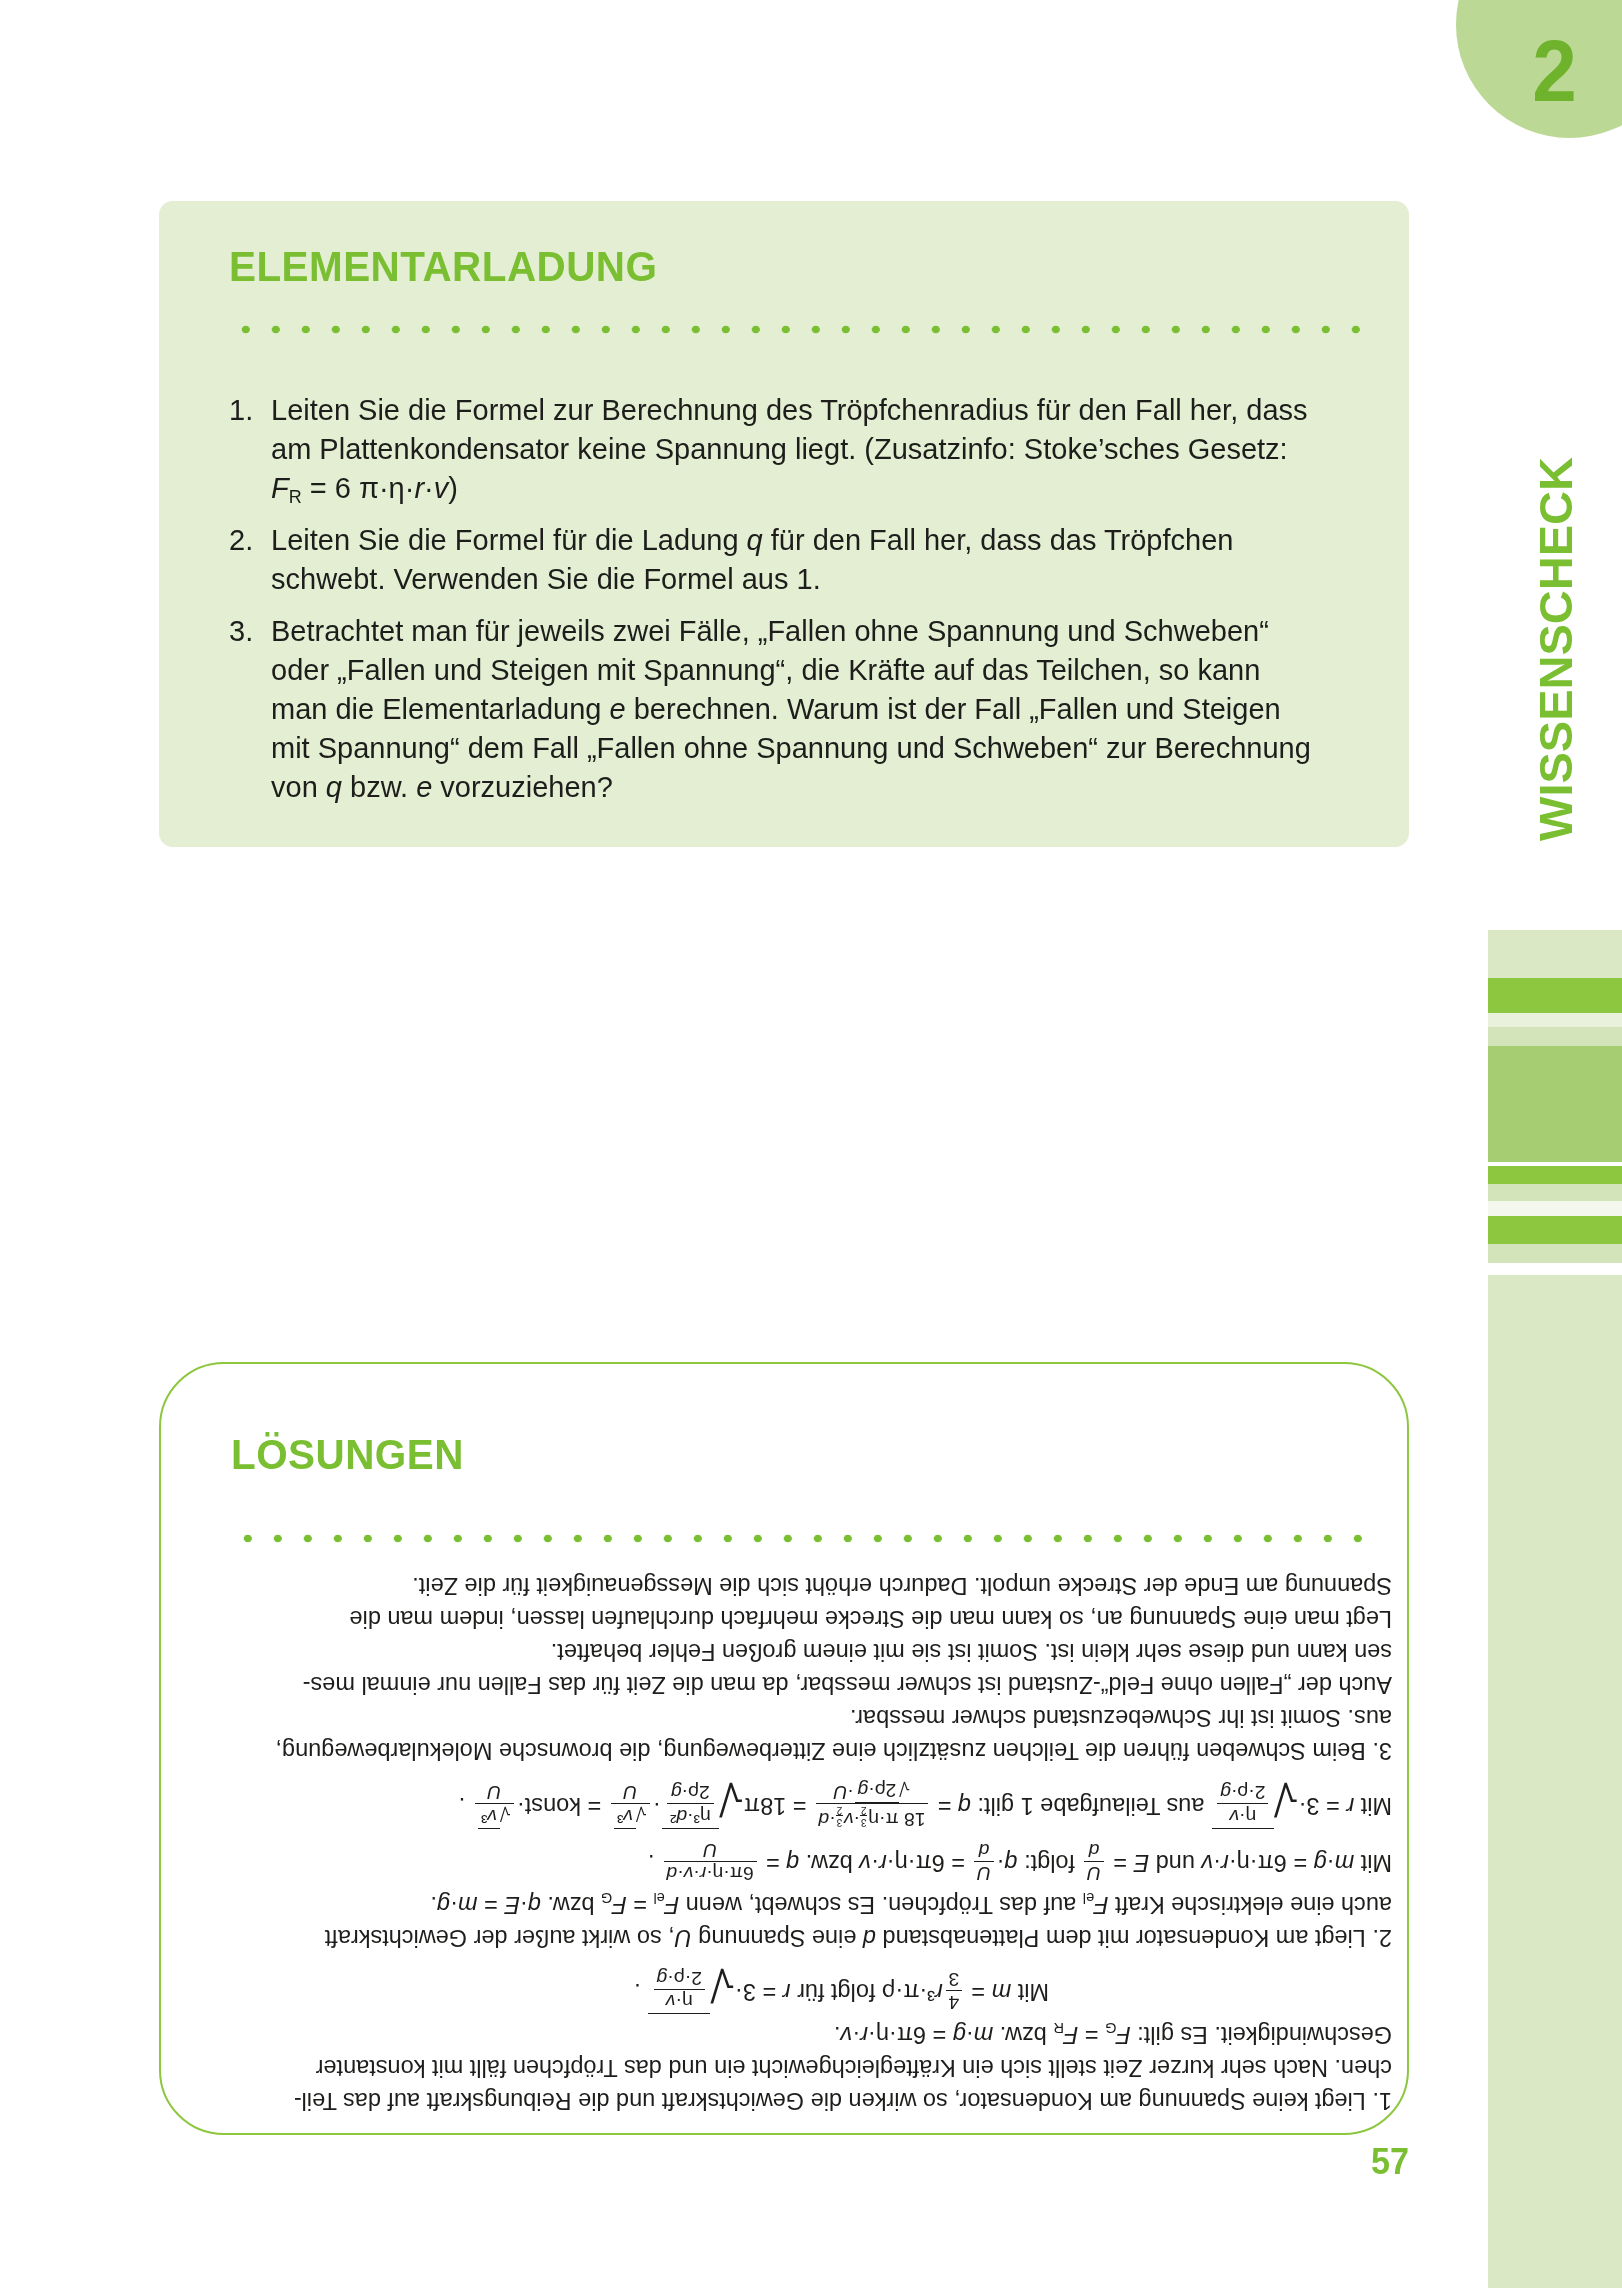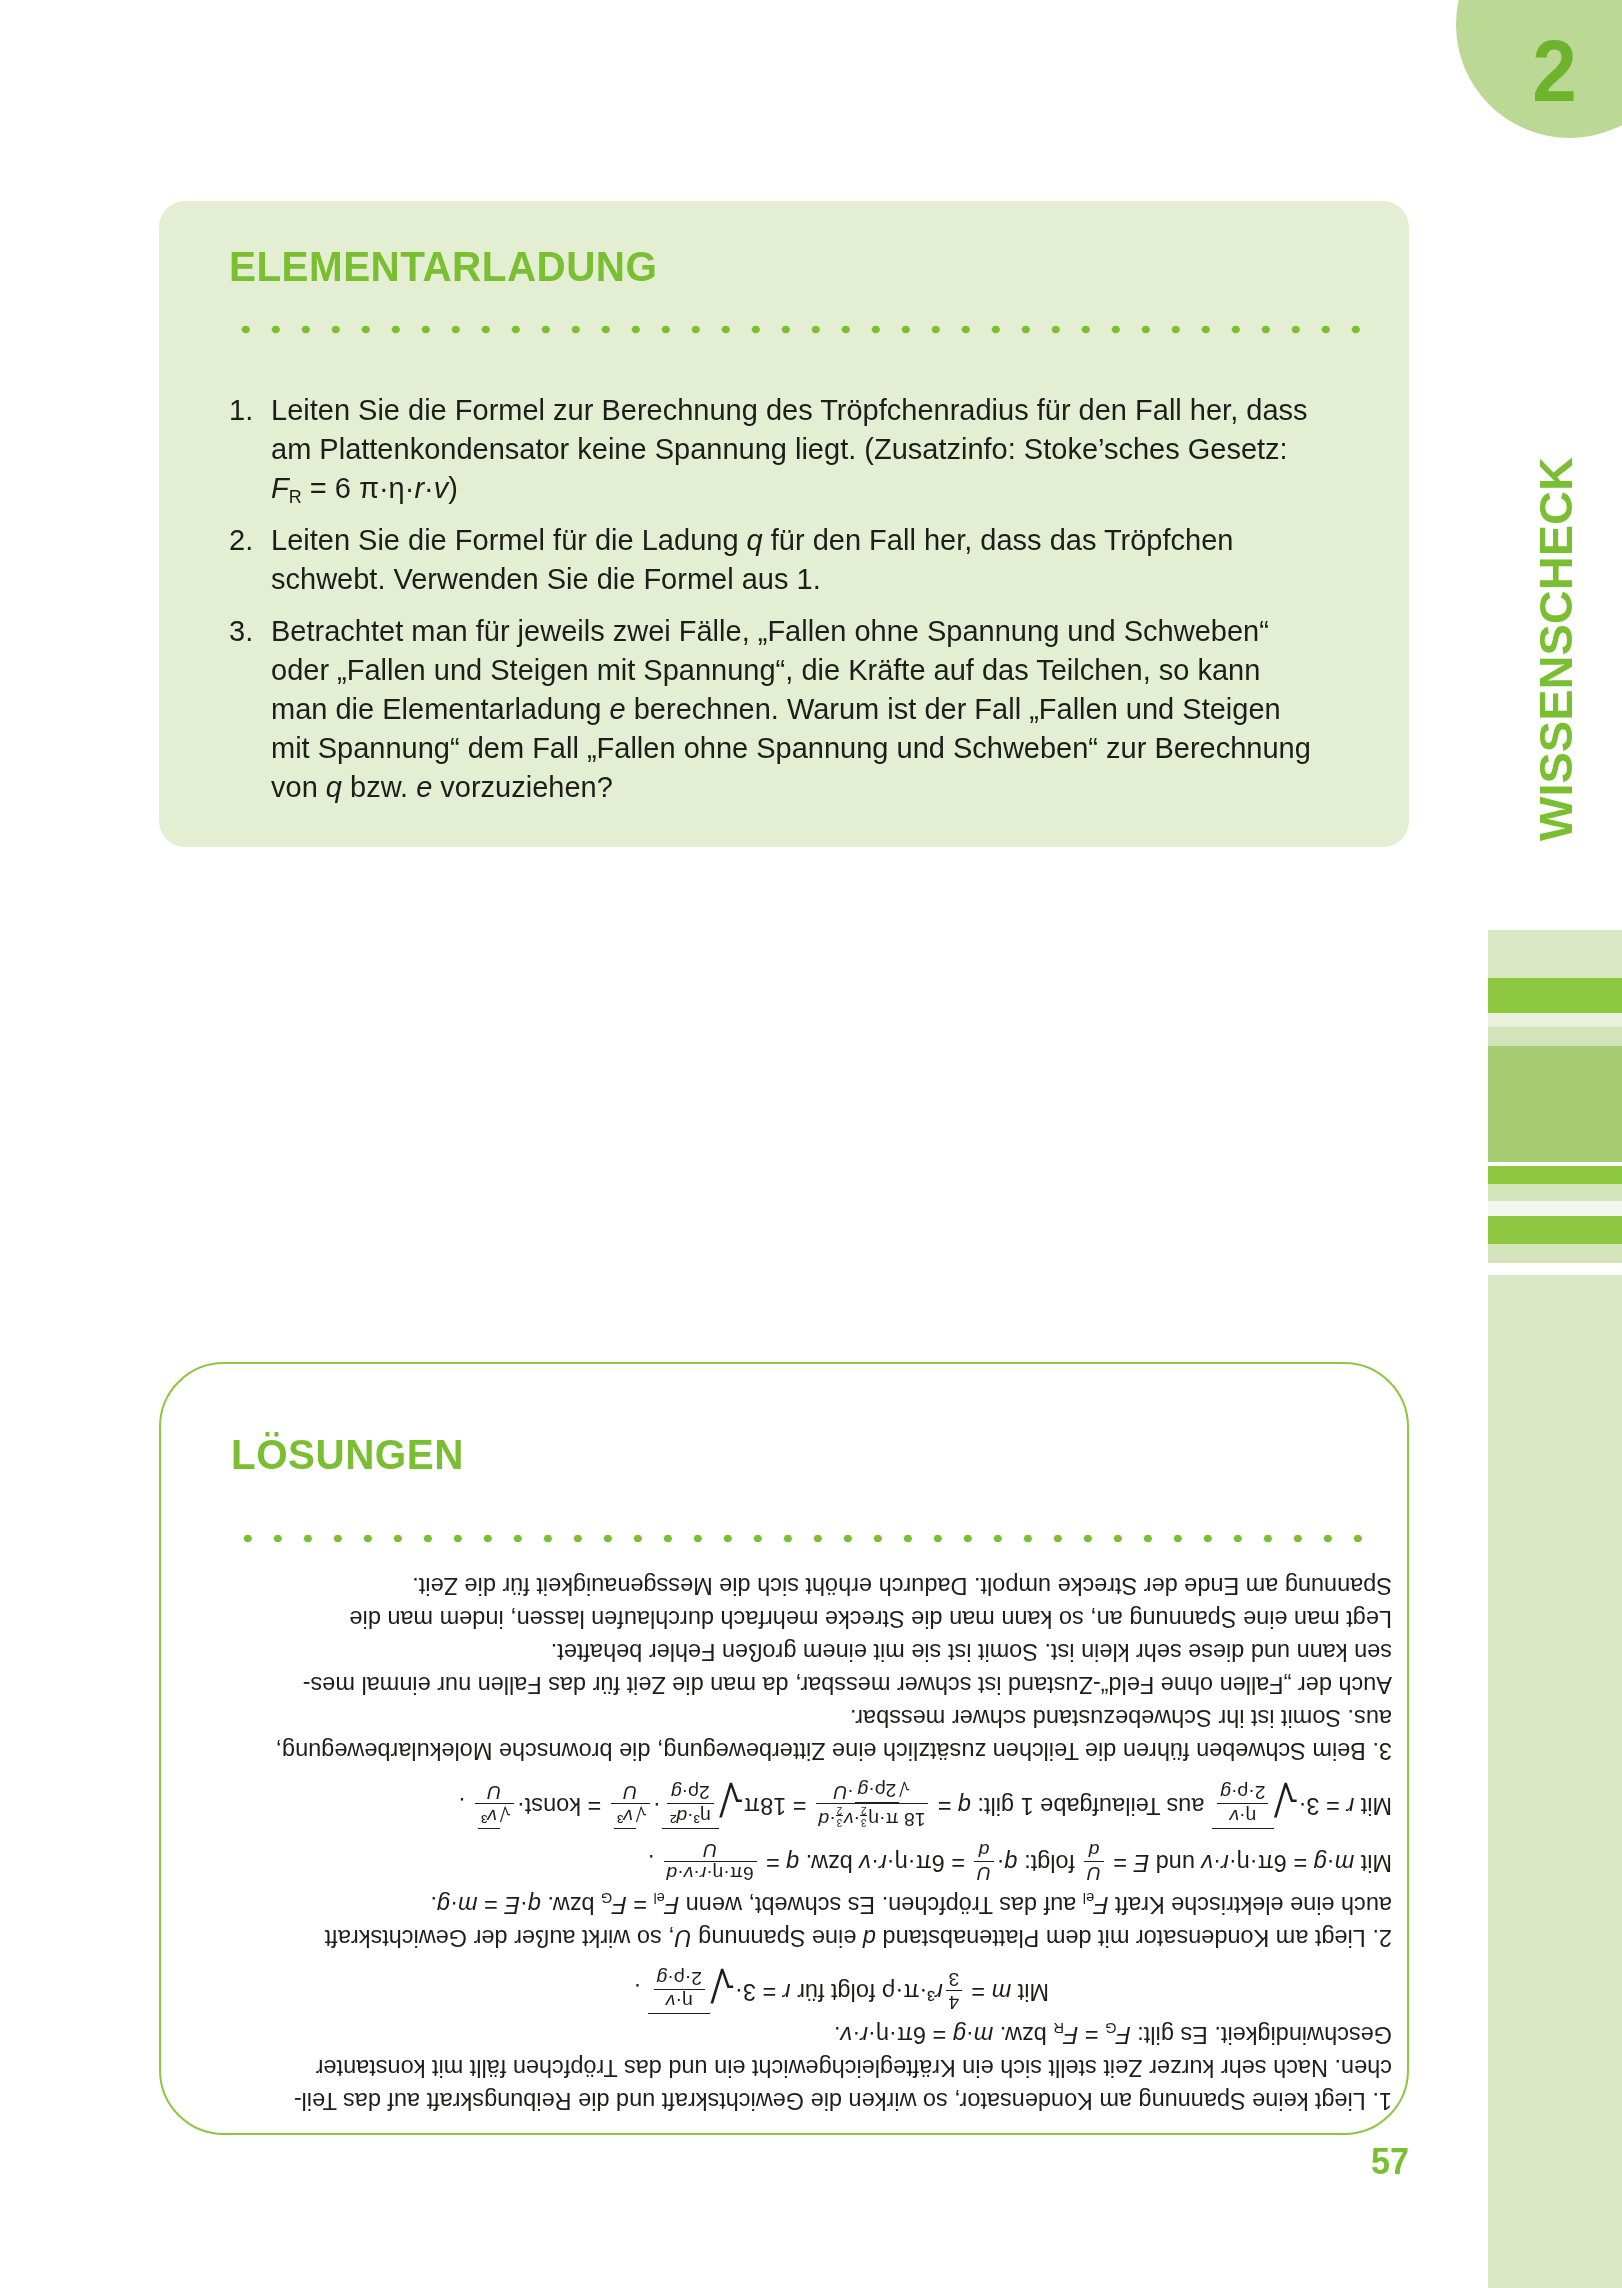--- a/index.html
+++ b/index.html
@@ -26,21 +26,21 @@
     position:absolute;left:1347px;top:622px;width:417px;height:54px;
     transform:rotate(-90deg);
     font-size:47px;font-weight:bold;letter-spacing:0px;
     text-align:center;line-height:54px;white-space:nowrap;
   }
   
   .stripe{position:absolute;left:1488px;width:135px;}
   
   #question-box{
     position:absolute;left:159px;top:201px;width:1250px;height:646px;
-    border-radius:26px;
+    border-radius:14px;
   }
   #solution-box{
     position:absolute;left:159px;top:1362px;width:1250px;height:773px;
     border-radius:65px;background:#ffffff;box-sizing:border-box;
   }
   .box-title{
     position:absolute;left:70px;top:41px;
     font-size:43px;font-weight:bold;letter-spacing:0.5px;
     transform:scaleX(0.94);transform-origin:left center;white-space:nowrap;
   }

